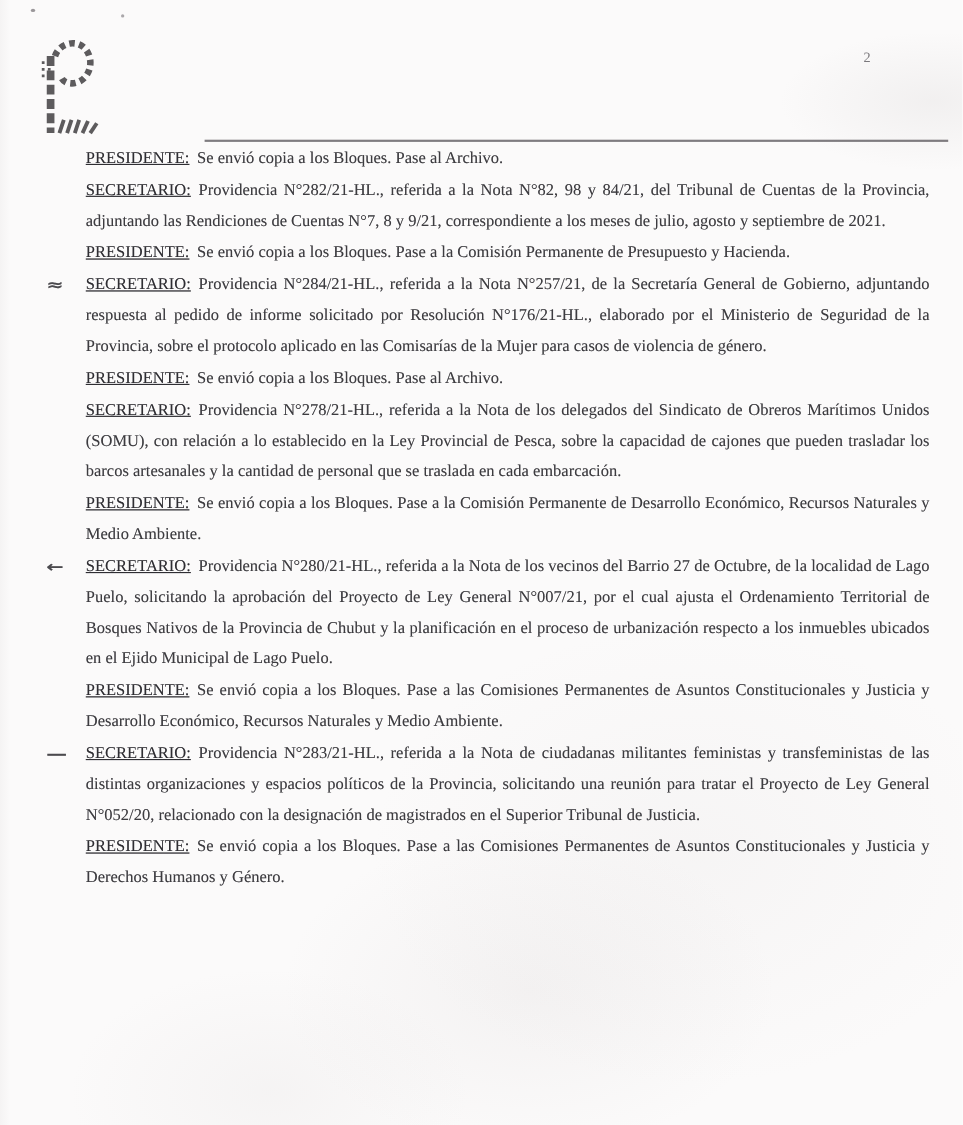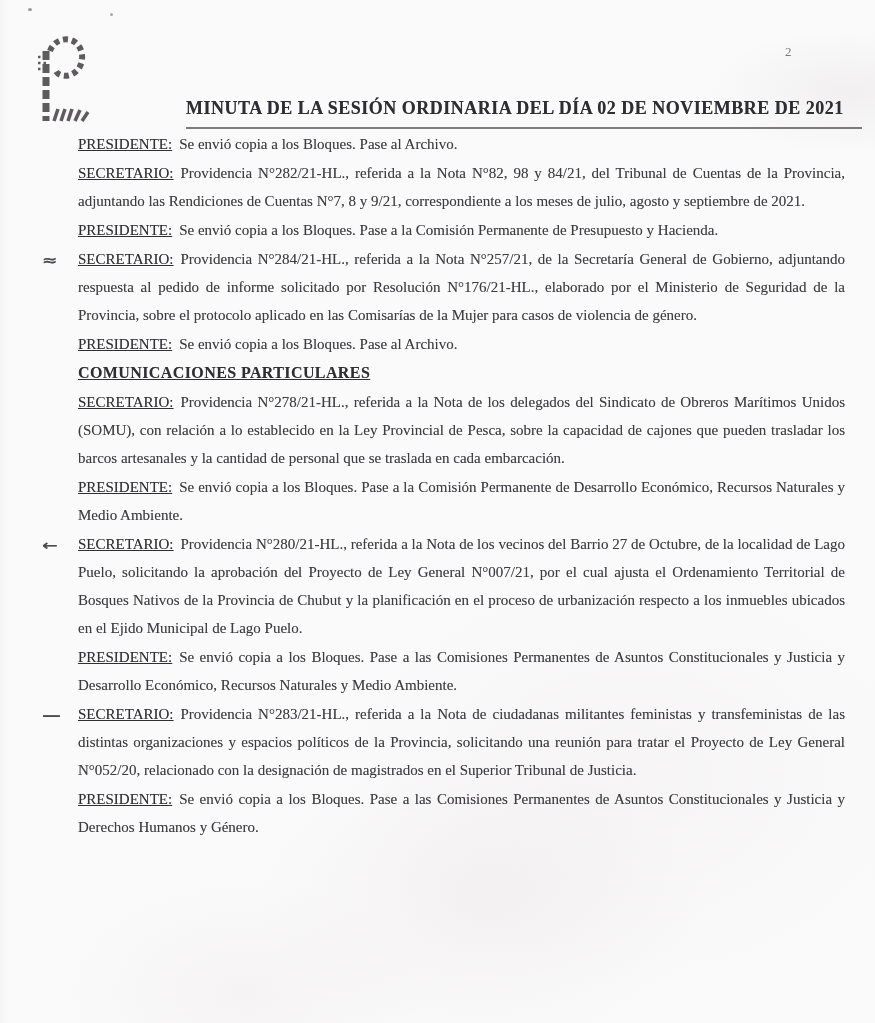--- a/index.html
+++ b/index.html
@@ -87,21 +87,20 @@
           <line x1="30" y1="88" x2="34" y2="76"></line>
           <line x1="37" y1="88" x2="41" y2="76"></line>
           <line x1="44" y1="88" x2="48" y2="76"></line>
           <line x1="51" y1="88" x2="56" y2="77"></line>
           <line x1="58" y1="88" x2="64" y2="79"></line>
         </g>
       </g>
     </svg>
   </div>
 
-  <div class="doc-title">MINUTA DE LA SESIÓN ORDINARIA DEL DÍA 02 DE NOVIEMBRE DE 2021</div>
   <div class="title-rule"></div>
 
   <div class="doc-body">
 
     <p class="entry">
       <span class="pen-mark"></span><span class="speaker">PRESIDENTE:</span><span class="entry-text">Se envió copia a los Bloques. Pase al Archivo.</span>
     </p>
 
     <p class="entry">
       <span class="pen-mark"></span><span class="speaker">SECRETARIO:</span><span class="entry-text">Providencia N°282/21-HL., referida a la Nota N°82, 98 y 84/21, del Tribunal de Cuentas de la Provincia, adjuntando las Rendiciones de Cuentas N°7, 8 y 9/21, correspondiente a los meses de julio, agosto y septiembre de 2021.</span>
@@ -112,21 +111,20 @@
     </p>
 
     <p class="entry">
       <span class="pen-mark">≈</span><span class="speaker">SECRETARIO:</span><span class="entry-text">Providencia N°284/21-HL., referida a la Nota N°257/21, de la Secretaría General de Gobierno, adjuntando respuesta al pedido de informe solicitado por Resolución N°176/21-HL., elaborado por el Ministerio de Seguridad de la Provincia, sobre el protocolo aplicado en las Comisarías de la Mujer para casos de violencia de género.</span>
     </p>
 
     <p class="entry">
       <span class="pen-mark"></span><span class="speaker">PRESIDENTE:</span><span class="entry-text">Se envió copia a los Bloques. Pase al Archivo.</span>
     </p>
 
-    <h2 class="section-heading">COMUNICACIONES PARTICULARES</h2>
 
     <p class="entry">
       <span class="pen-mark"></span><span class="speaker">SECRETARIO:</span><span class="entry-text">Providencia N°278/21-HL., referida a la Nota de los delegados del Sindicato de Obreros Marítimos Unidos (SOMU), con relación a lo establecido en la Ley Provincial de Pesca, sobre la capacidad de cajones que pueden trasladar los barcos artesanales y la cantidad de personal que se traslada en cada embarcación.</span>
     </p>
 
     <p class="entry">
       <span class="pen-mark"></span><span class="speaker">PRESIDENTE:</span><span class="entry-text">Se envió copia a los Bloques. Pase a la Comisión Permanente de Desarrollo Económico, Recursos Naturales y Medio Ambiente.</span>
     </p>
 
     <p class="entry">

